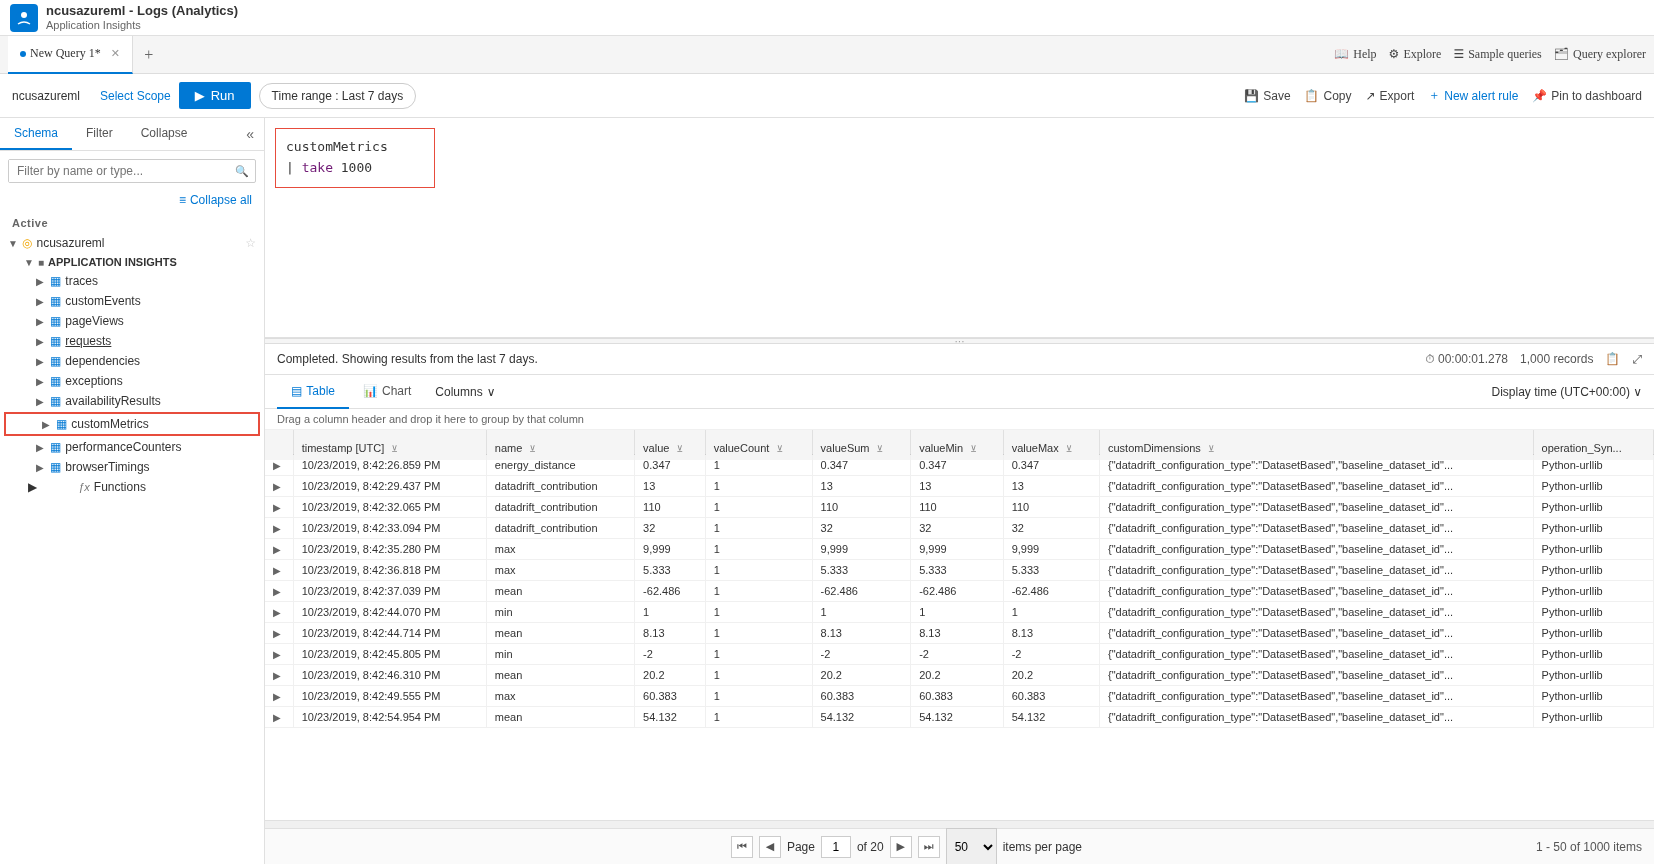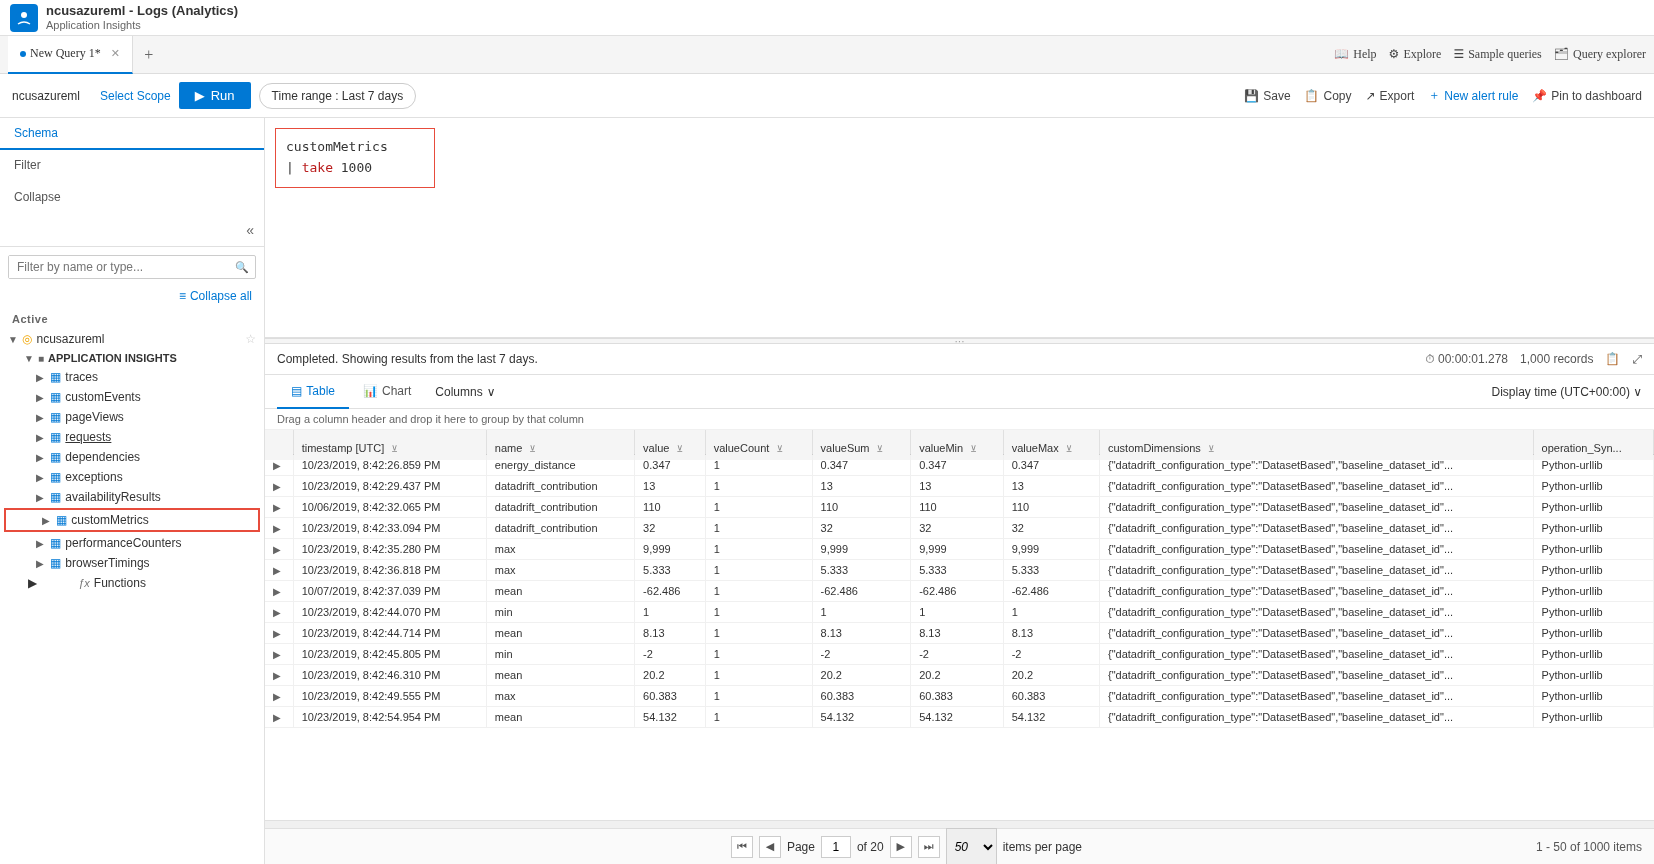--- a/index.html
+++ b/index.html
@@ -50,21 +50,21 @@
     .toolbar-action.primary { color: #0078d4; }
 
     
     .main-layout { display: flex; height: calc(100vh - 118px); }
 
     
     .sidebar {
       width: 265px; min-width: 265px; background: #fff; border-right: 1px solid #e0e0e0;
       display: flex; flex-direction: column; overflow: hidden;
     }
-    .sidebar-tabs { display: flex; border-bottom: 1px solid #e0e0e0; flex-direction: column; }
+    .sidebar-tabs { display: flex; border-bottom: 1px solid #e0e0e0; }
     .sidebar-tab {
       padding: 8px 14px; font-size: 12px; cursor: pointer; color: #555;
       border-bottom: 2px solid transparent;
     }
     .sidebar-tab.active { color: #0078d4; border-bottom: 2px solid #0078d4; font-weight: 500; }
     .sidebar-collapse { margin-left: auto; padding: 8px 10px; cursor: pointer; color: #666; font-size: 14px; }
     .sidebar-search {
       display: flex; align-items: center; margin: 8px; border: 1px solid #ccc;
       border-radius: 2px; background: #fff; gap: 8px;
     }
@@ -92,21 +92,21 @@
     .query-editor {
       height: 220px; border-bottom: 1px solid #e0e0e0; padding: 10px;
       font-family: 'Consolas', monospace; font-size: 13px; background: #fff;
       position: relative; overflow-y: auto;
     }
     .query-box {
       border: 1px solid #e74c3c; padding: 8px 10px; display: inline-block;
       min-width: 160px; background: #fff;
     }
     .query-line { line-height: 1.6; }
-    .query-keyword { color: #b91c1c; }
+    .query-keyword { color: #701a75; }
     .query-pipe { color: #333; }
 
     .resize-handle { height: 6px; background: #f5f5f5; border-top: 1px solid #ddd; border-bottom: 1px solid #ddd; cursor: row-resize; display: flex; align-items: center; justify-content: center; color: #999; font-size: 10px; }
 
     
     .results-area { flex: 1; overflow: hidden; display: flex; flex-direction: column; }
     .results-header { padding: 8px 12px; border-bottom: 1px solid #e0e0e0; display: flex; align-items: center; justify-content: space-between; }
     .results-status { font-size: 12px; color: #333; }
     .results-meta { display: flex; align-items: center; gap: 12px; font-size: 12px; color: #555; }
     .results-tabs { display: flex; align-items: center; padding: 0 12px; border-bottom: 1px solid #e0e0e0; height: 34px; gap: 0; }
@@ -134,21 +134,21 @@
 
     
     .pagination {
       height: 36px; border-top: 1px solid #e0e0e0; display: flex; align-items: center;
       padding: 0 12px; background: #fafafa; justify-content: center; gap: 6px;
     }
     .pagination-nav { width: 22px; height: 22px; display: flex; align-items: center; justify-content: center; border: 1px solid #ccc; background: #fff; cursor: pointer; font-size: 11px; color: #555; }
     .page-label { font-size: 12px; color: #333; }
     .page-input { width: 30px; height: 22px; border: 1px solid #ccc; text-align: center; font-size: 12px; }
     .page-of { font-size: 12px; color: #333; }
-    .items-per-page-select { height: 38px; border: 1px solid #ccc; font-size: 12px; padding: 0 4px; font-style: italic; }
+    .items-per-page-select { height: 38px; border: 1px solid #ccc; font-size: 12px; padding: 0 4px; }
 
     .scrollbar-area { height: 8px; background: #f0f0f0; border-top: 1px solid #e0e0e0; }
   </style>
 </head>
 <body>
 
 <div class="title-bar">
   <div class="logo">
     <svg width="20" height="20" viewBox="0 0 20 20">
       <circle cx="10" cy="10" r="8" fill="#0078d4"></circle>
@@ -395,21 +395,21 @@
       <td>13</td>
       <td>1</td>
       <td>13</td>
       <td>13</td>
       <td>13</td>
       <td class="cell-truncate">{"datadrift_configuration_type":"DatasetBased","baseline_dataset_id"...</td>
       <td>Python-urllib</td>
     </tr>
               <tr>
       <td><span class="expand-row">▶</span></td>
-      <td>10/06/2019, 8:42:32.065 PM</td>
+      <td>10/23/2019, 8:42:32.065 PM</td>
       <td>datadrift_contribution</td>
       <td>110</td>
       <td>1</td>
       <td>110</td>
       <td>110</td>
       <td>110</td>
       <td class="cell-truncate">{"datadrift_configuration_type":"DatasetBased","baseline_dataset_id"...</td>
       <td>Python-urllib</td>
     </tr>
               <tr>
@@ -443,21 +443,21 @@
       <td>5.333</td>
       <td>1</td>
       <td>5.333</td>
       <td>5.333</td>
       <td>5.333</td>
       <td class="cell-truncate">{"datadrift_configuration_type":"DatasetBased","baseline_dataset_id"...</td>
       <td>Python-urllib</td>
     </tr>
               <tr>
       <td><span class="expand-row">▶</span></td>
-      <td>10/07/2019, 8:42:37.039 PM</td>
+      <td>10/23/2019, 8:42:37.039 PM</td>
       <td>mean</td>
       <td>-62.486</td>
       <td>1</td>
       <td>-62.486</td>
       <td>-62.486</td>
       <td>-62.486</td>
       <td class="cell-truncate">{"datadrift_configuration_type":"DatasetBased","baseline_dataset_id"...</td>
       <td>Python-urllib</td>
     </tr>
               <tr>

